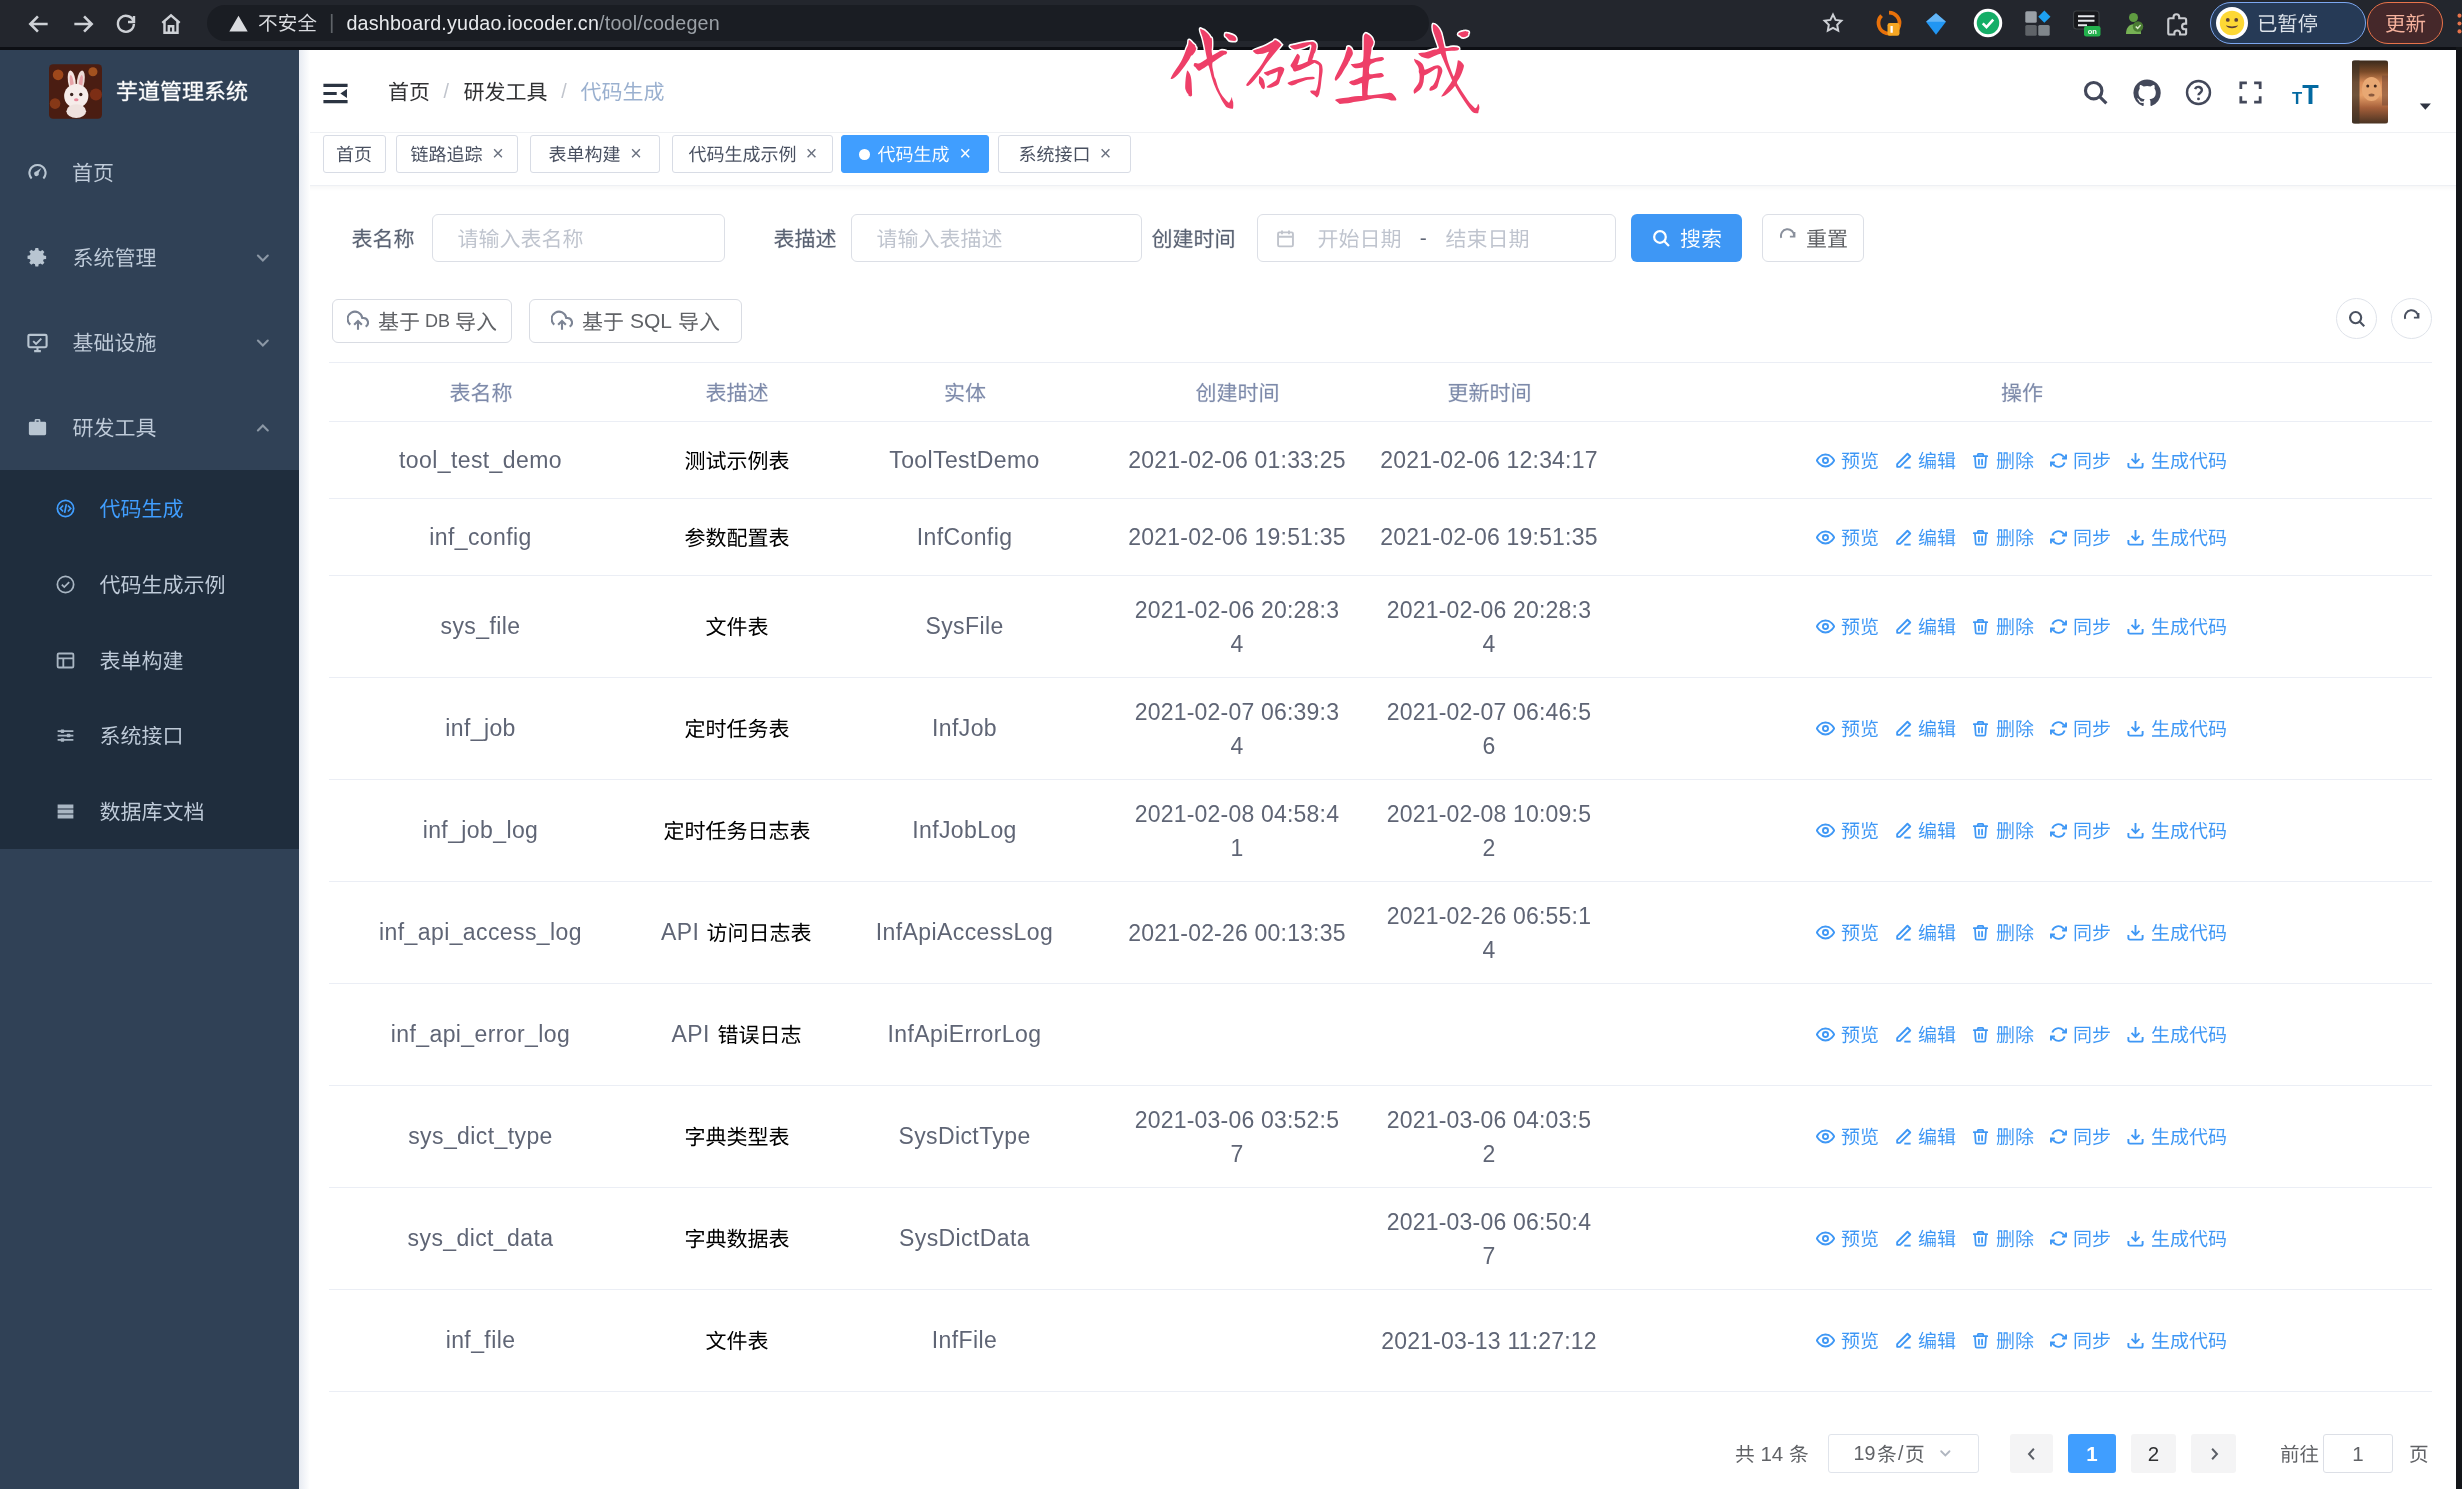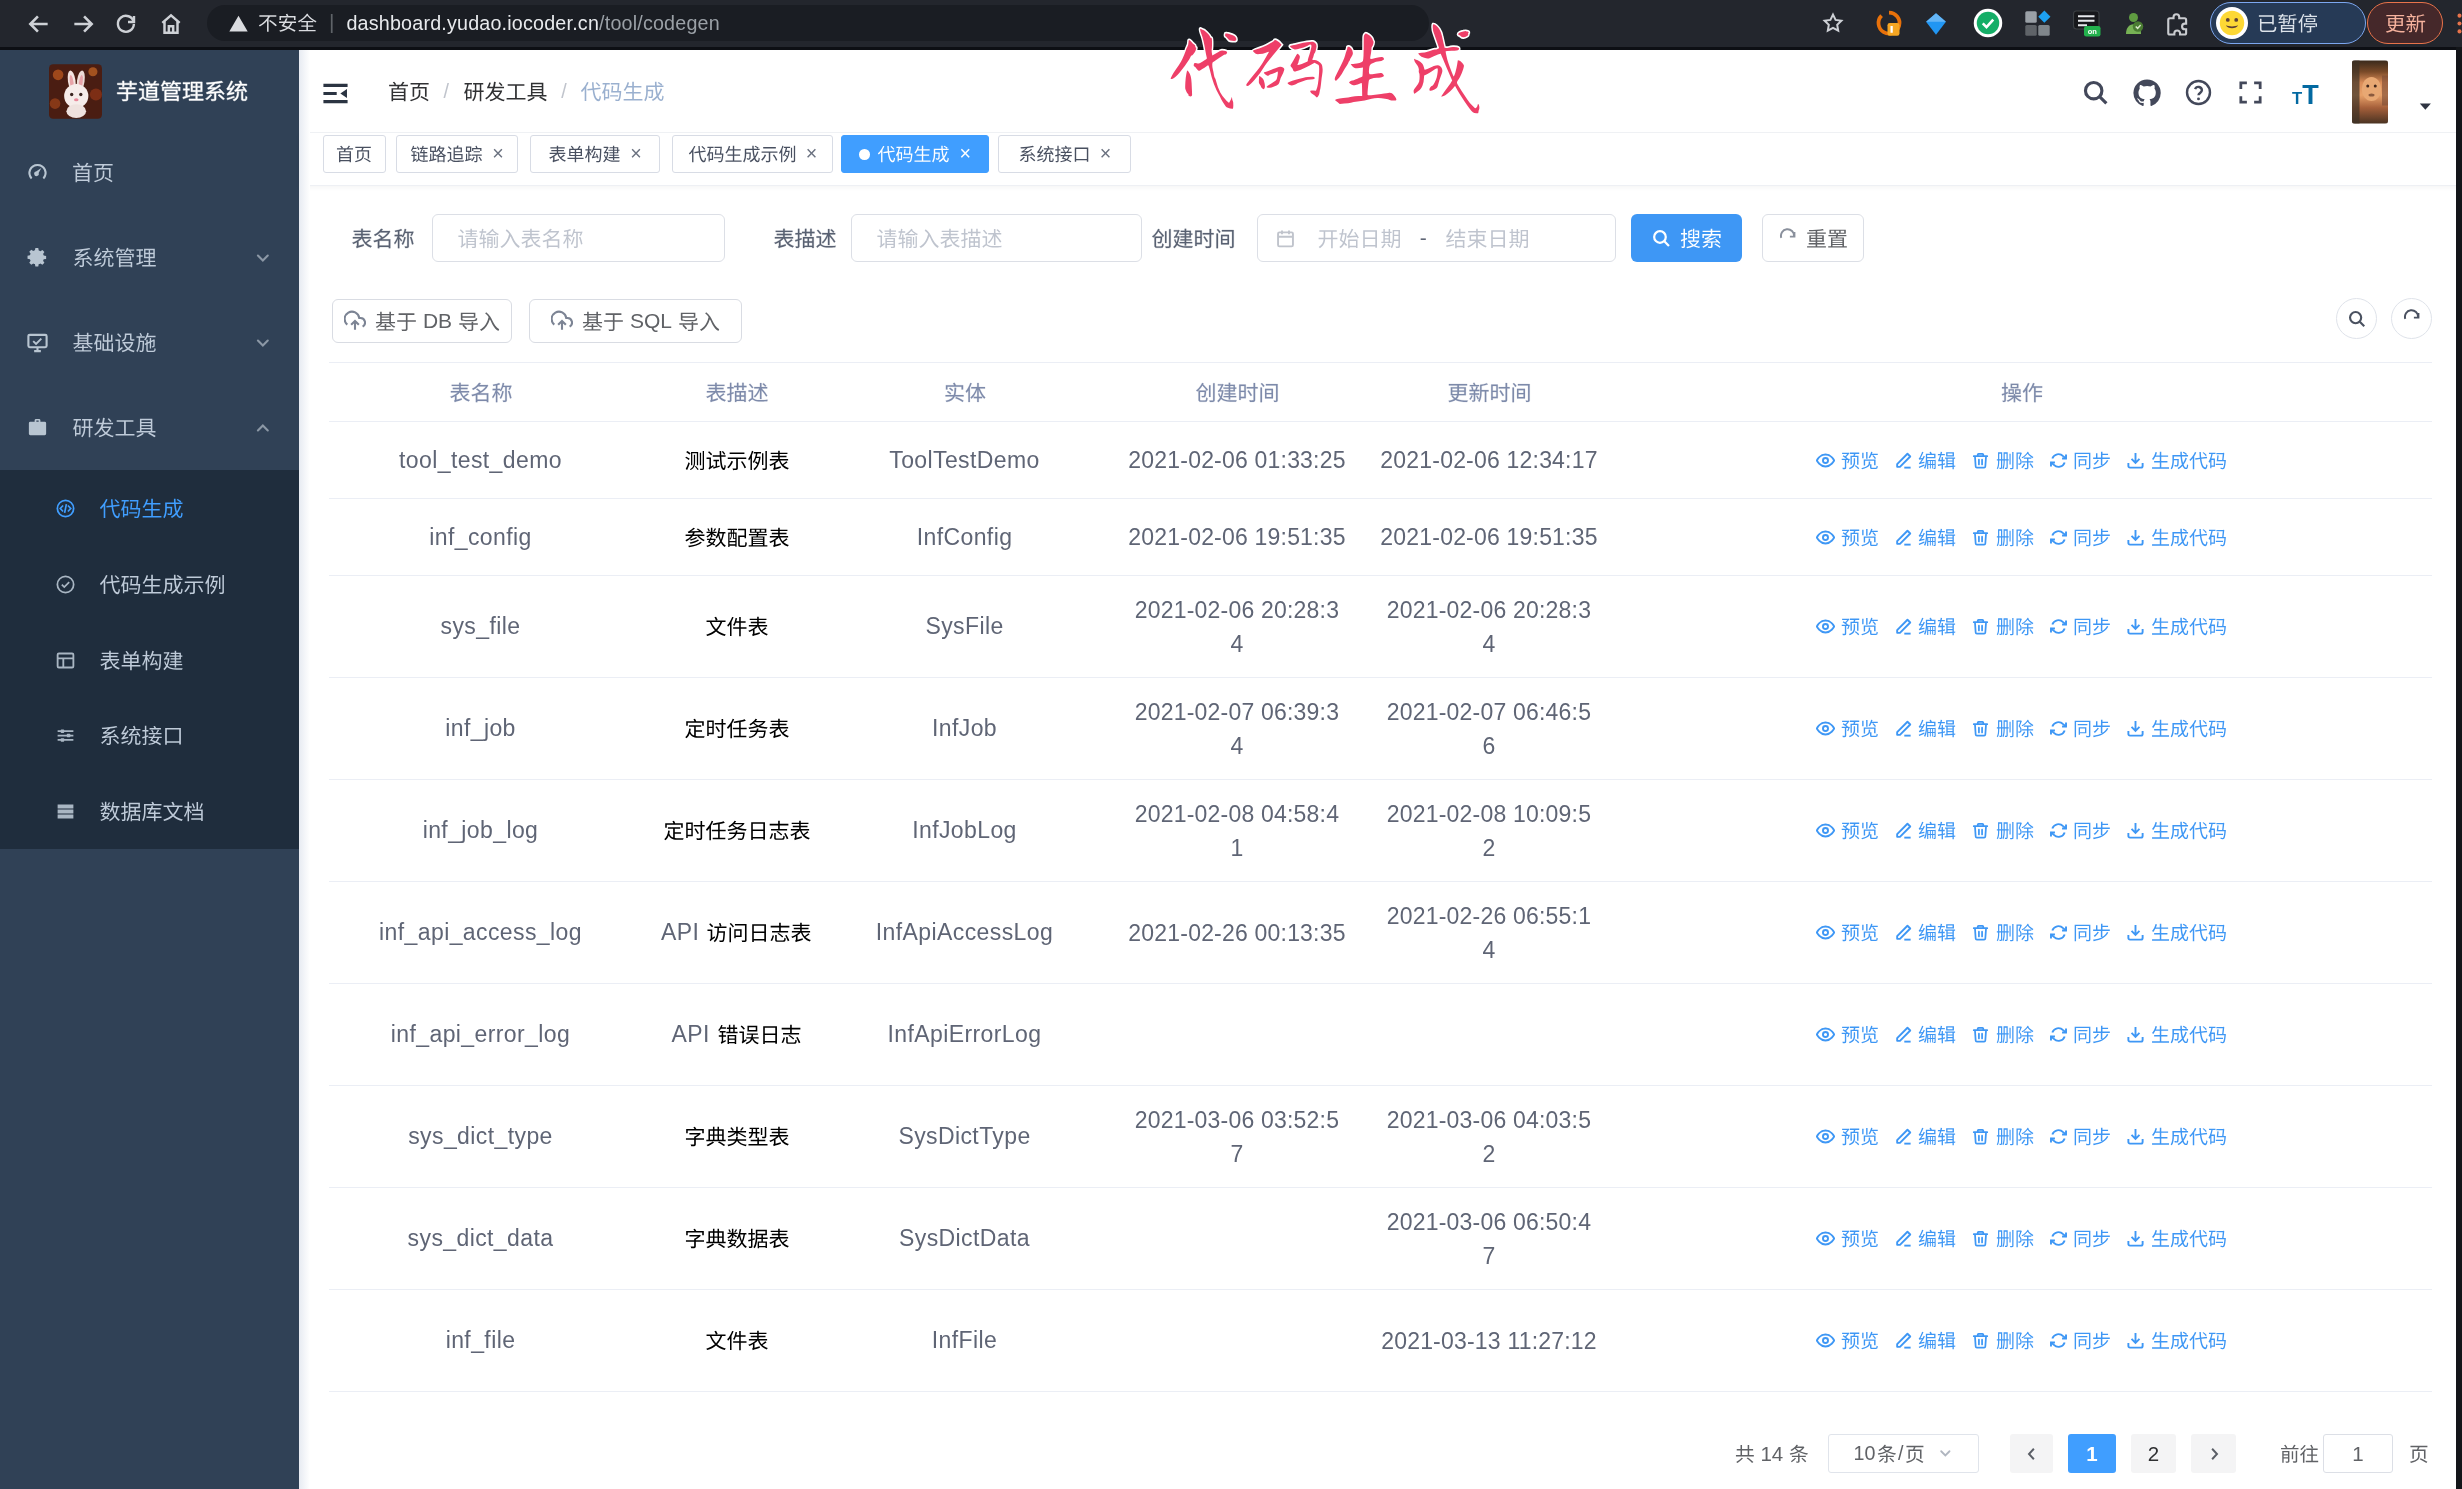--- a/index.html
+++ b/index.html
@@ -680,21 +680,21 @@
           <path d="M16.2 16.2L12 12l-4.2 4.2M12 12v9.5" fill="none" stroke="currentColor" stroke-width="2.3"></path>
           <path d="M20.3 18.1A5 5 0 0018 8.7h-1.4A8 8 0 103.6 16" fill="none" stroke="currentColor" stroke-width="2.3"></path>
         </svg>
         <span class="mix">
           <svg class="t " width="42" height="21" viewBox="0 -880 2000 1000" style="color:#606266;">
             <g fill="currentColor">
               <use href="#n57FA"></use>
               <use href="#n4E8E" x="1000"></use>
             </g>
           </svg>
-          <span style="font-size:21px;color:#606266">&nbsp;DB&nbsp;</span>
+          <span style="font-size:18px;color:#606266">&nbsp;DB&nbsp;</span>
           <svg class="t " width="42" height="21" viewBox="0 -880 2000 1000" style="color:#606266;">
             <g fill="currentColor">
               <use href="#n5BFC"></use>
               <use href="#n5165" x="1000"></use>
             </g>
           </svg>
         </span>
       </div>
  <div class="btn2" style="left:230px;top:249px;width:213px">
         <svg class="i" width="22" height="22" viewBox="0 0 24 24" style="color:#7c8494;">
@@ -1668,21 +1668,21 @@
             </g>
           </svg>
           <span style="font-size:20.5px;color:#606266">&nbsp;14&nbsp;</span>
           <svg class="t " width="19.7" height="19.7" viewBox="0 -880 1000 1000" style="color:#606266;">
             <g fill="currentColor">
               <use href="#n6761"></use>
             </g>
           </svg>
         </div>
   <div class="pbox" style="left:1529px;width:151px;border:1.5px solid #e0e4eb;background:#fff;gap:1.5px">
-    <span style="font-size:19.7px;color:#606266">10</span>
+    <span style="font-size:19.7px;color:#606266">19</span>
           <svg class="t " width="19.7" height="19.7" viewBox="0 -880 1000 1000" style="color:#606266;">
             <g fill="currentColor">
               <use href="#n6761"></use>
             </g>
           </svg>
           <span style="font-size:19.7px;color:#606266">/</span>
           <svg class="t " width="19.7" height="19.7" viewBox="0 -880 1000 1000" style="color:#606266;">
             <g fill="currentColor">
               <use href="#n9875"></use>
             </g>

